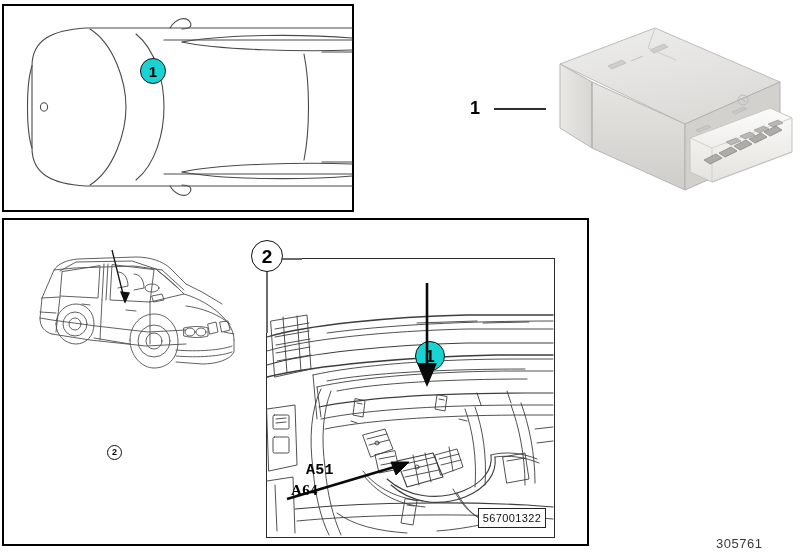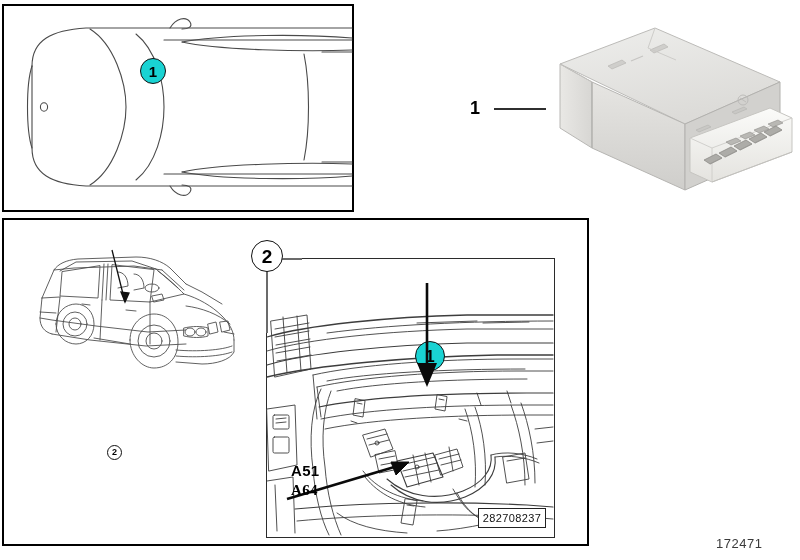--- a/index.html
+++ b/index.html
@@ -51,21 +51,21 @@
 
   
   #leader-sec2-v{left:266px;top:271px;width:1.6px;height:62px;background:#6b6b6b;}
   #leader-sec2-h{left:266px;top:258px;width:36px;height:1.6px;background:#6b6b6b;}
 
   
   .code-label{
     position:absolute;font-weight:bold;font-size:15px;color:#000;
     font-family:"Liberation Sans", sans-serif;letter-spacing:.3px;z-index:7;
   }
-  #label-a51{left:291px;top:462px;}
+  #label-a51{left:306px;top:462px;font-family:Liberation Mono, monospace;}
   #label-a64{left:291px;top:482px;font-family:Liberation Serif, serif;}
 
   
   #partnumber-box{
     position:absolute;left:478px;top:508px;width:66px;height:18px;
     border:1.2px solid #222;background:#fff;
     display:flex;align-items:center;justify-content:center;
     font-size:11px;color:#111;letter-spacing:.4px;z-index:8;
     font-family:"Liberation Sans", sans-serif;
   }
@@ -394,17 +394,17 @@
 
   <div class="leader" id="leader-sec2-v"></div>
   <div class="leader" id="leader-sec2-h"></div>
   <div class="badge white" id="badge-section-2">2</div>
 
   <div class="badge cyan" id="badge-main-1">1</div>
 
   <div class="code-label" id="label-a51">A51</div>
   <div class="code-label" id="label-a64">A64</div>
 
-  <div id="partnumber-box">282708237</div>
-
-  <div id="image-id">172471</div>
+  <div id="partnumber-box">567001322</div>
+
+  <div id="image-id">305761</div>
 
 </div>
 
 </body></html>

